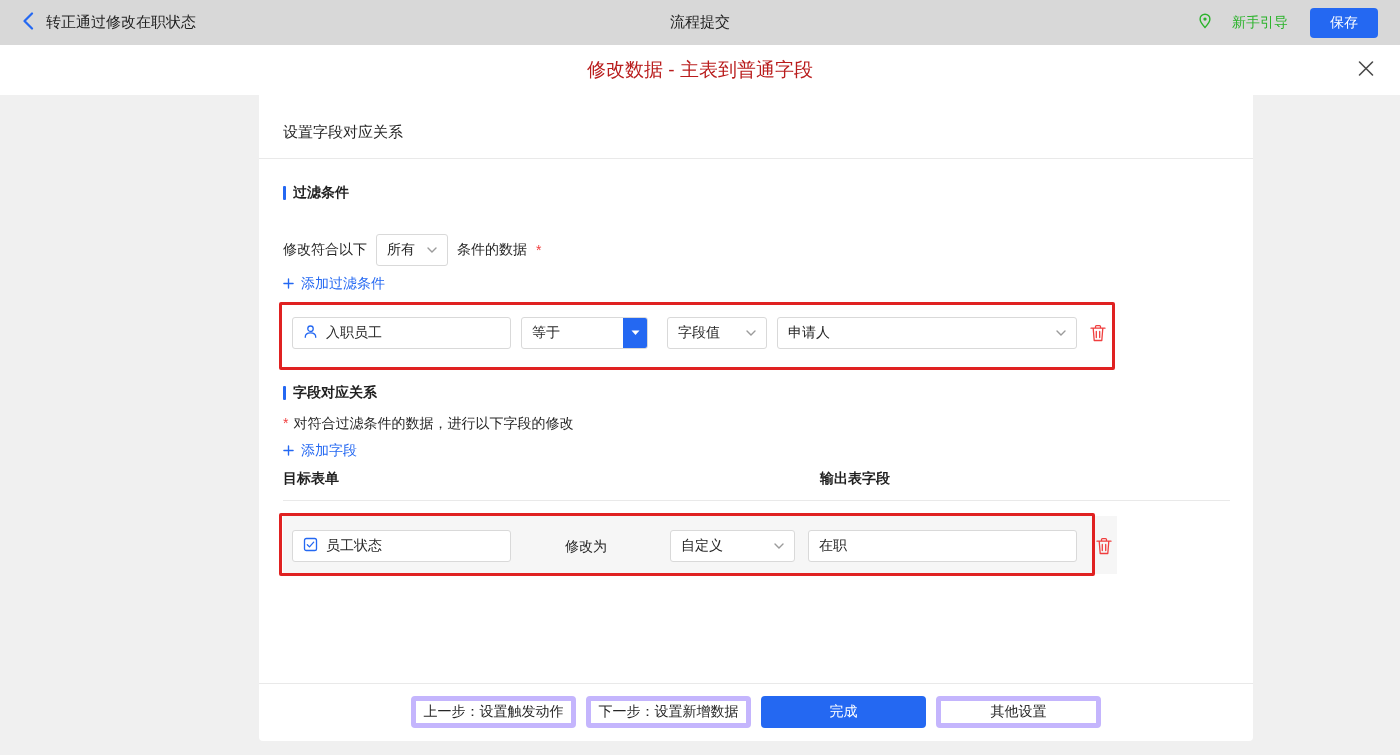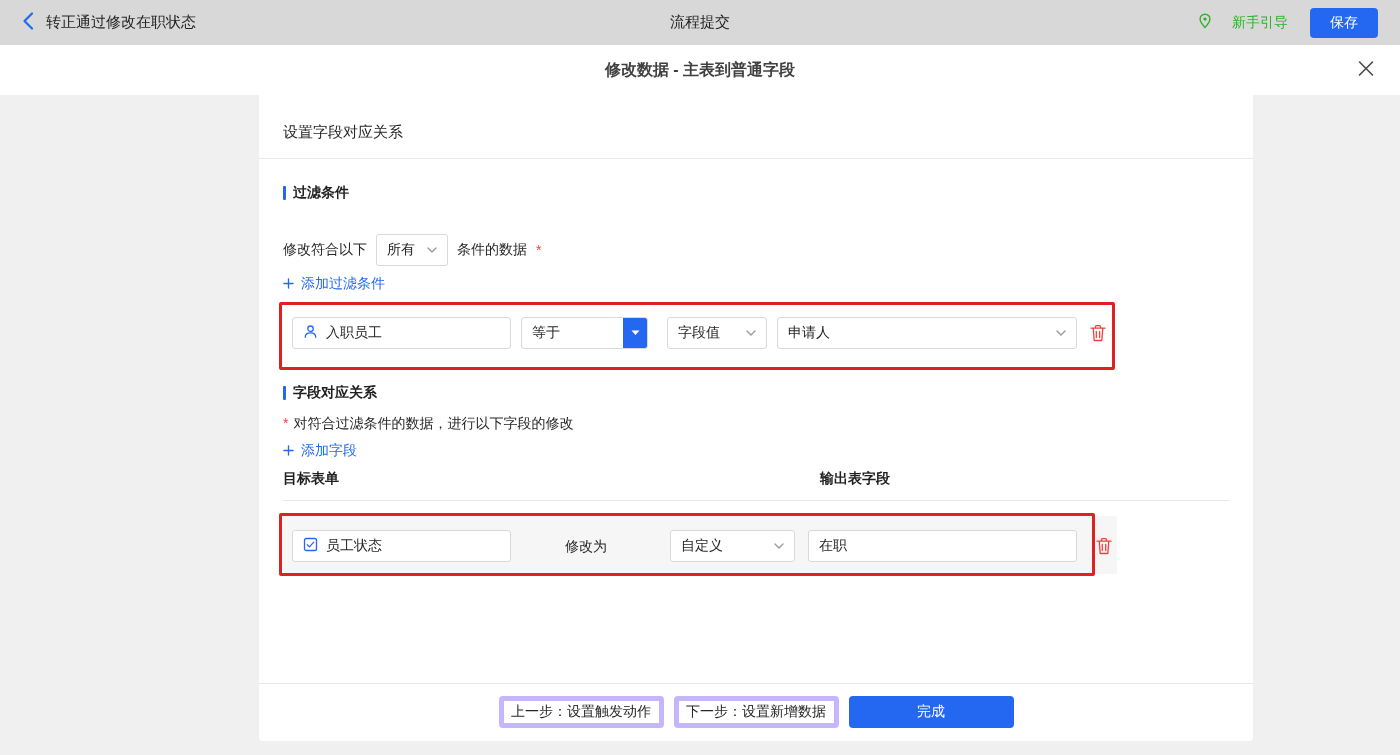--- a/index.html
+++ b/index.html
@@ -26,21 +26,21 @@
   .guide-link { display:flex; align-items:center; gap:20px; color:#2bb32b; font-size:14px; cursor:pointer; background:none; border:none;justify-content:space-between; }
   .save-btn {
     background:#2468f2; color:#fff; border:none; border-radius:4px;
     height:30px; padding:0 20px; font-size:14px; cursor:pointer;
   }
   
   .modal-header {
     position:absolute; top:45px; left:0; width:1400px; height:50px;
     background:#fff; display:flex; align-items:center; justify-content:center;
   }
-  .modal-title { font-size:16px; font-weight:bold; color:#404040; }
+  .modal-title { font-size:19px; font-weight:normal; color:#b91c1c; }
   .close-btn {
     position:absolute; right:26px; top:50%; transform:translateY(-50%);
     background:none; border:none; cursor:pointer; display:flex;
   }
   
   .card {
     position:absolute; left:259px; top:95px; width:994px; height:646px;
     background:#fff; border-radius:0 0 4px 4px;
   }
   .card-head { position:absolute; left:24px; top:28px; font-size:15px; color:#262626; }
@@ -289,15 +289,16 @@
     </span>
   </button>
 
   <div class="annotation-rect rect-mapping"></div>
 
   <div class="footer-divider"></div>
   <div class="footer">
     <button class="btn">上一步：设置触发动作</button>
     <button class="btn">下一步：设置新增数据</button>
     <button class="btn primary">完成</button>
+    <button class="btn">其他设置</button>
   </div>
 
 </section>
 
 </body></html>

